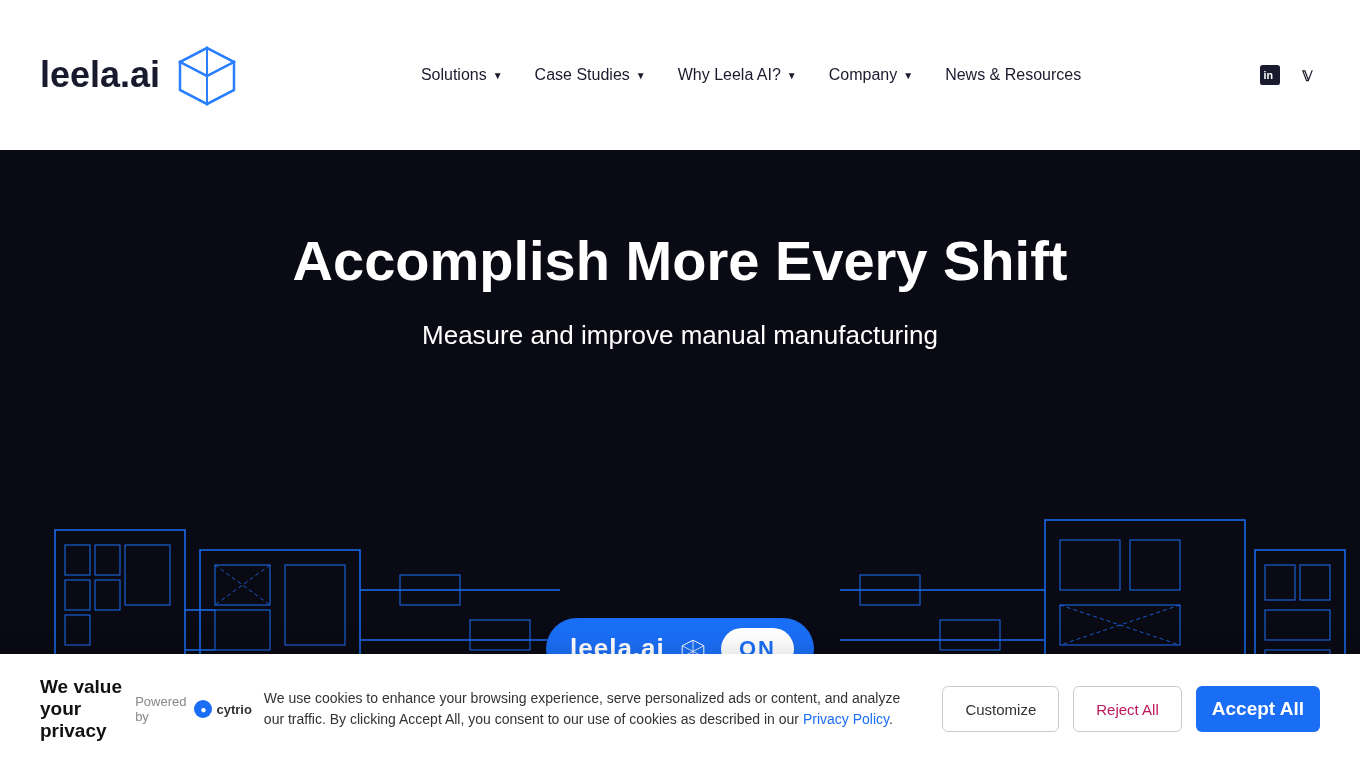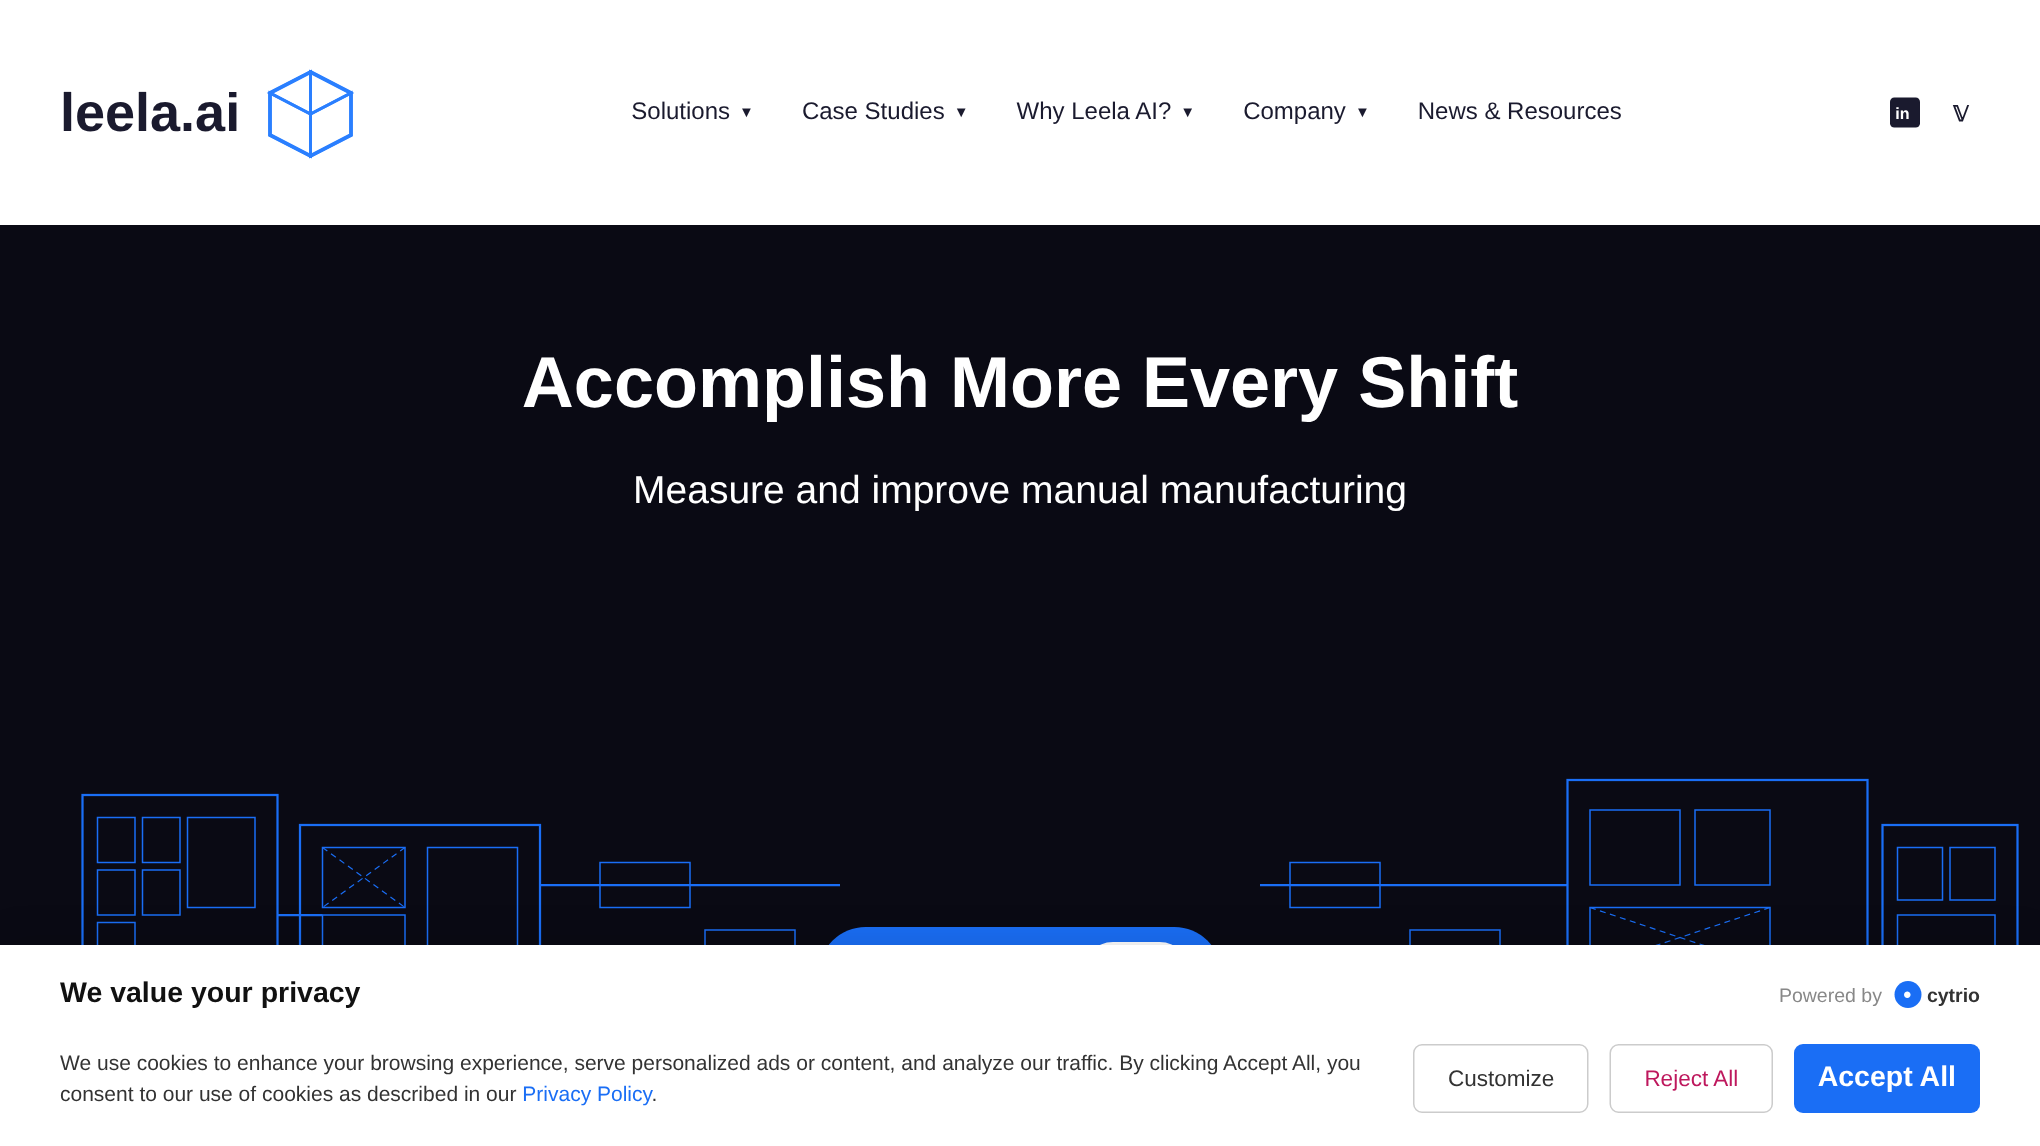--- a/index.html
+++ b/index.html
@@ -83,21 +83,21 @@
       min-height: 620px;
       position: relative;
       display: flex;
       flex-direction: column;
       align-items: center;
       padding-top: 80px;
       overflow: hidden;
     }
     .hero-title {
       color: #fff;
-      font-size: 48px;
+      font-size: 56px;
       font-weight: 800;
       text-align: center;
       line-height: 1.1;
       z-index: 2;
       position: relative;
     }
     .hero-subtitle {
       color: #fff;
       font-size: 26px;
       font-weight: 400;
@@ -150,22 +150,22 @@
     .cookie-banner {
       position: fixed;
       bottom: 0;
       left: 0;
       width: 1360px;
       background: #fff;
       padding: 22px 40px 22px 40px;
       box-shadow: 0 -4px 24px rgba(0,0,0,0.12);
       z-index: 100;
       display: flex;
-      flex-direction: column;
-      gap: 22px;
+      flex-direction: row;
+      gap: 12px;
     }
     .cookie-top-row {
       display: flex;
       justify-content: space-between;
       align-items: center;
     }
     .cookie-title {
       font-size: 19px;
       font-weight: 700;
       color: #111;

